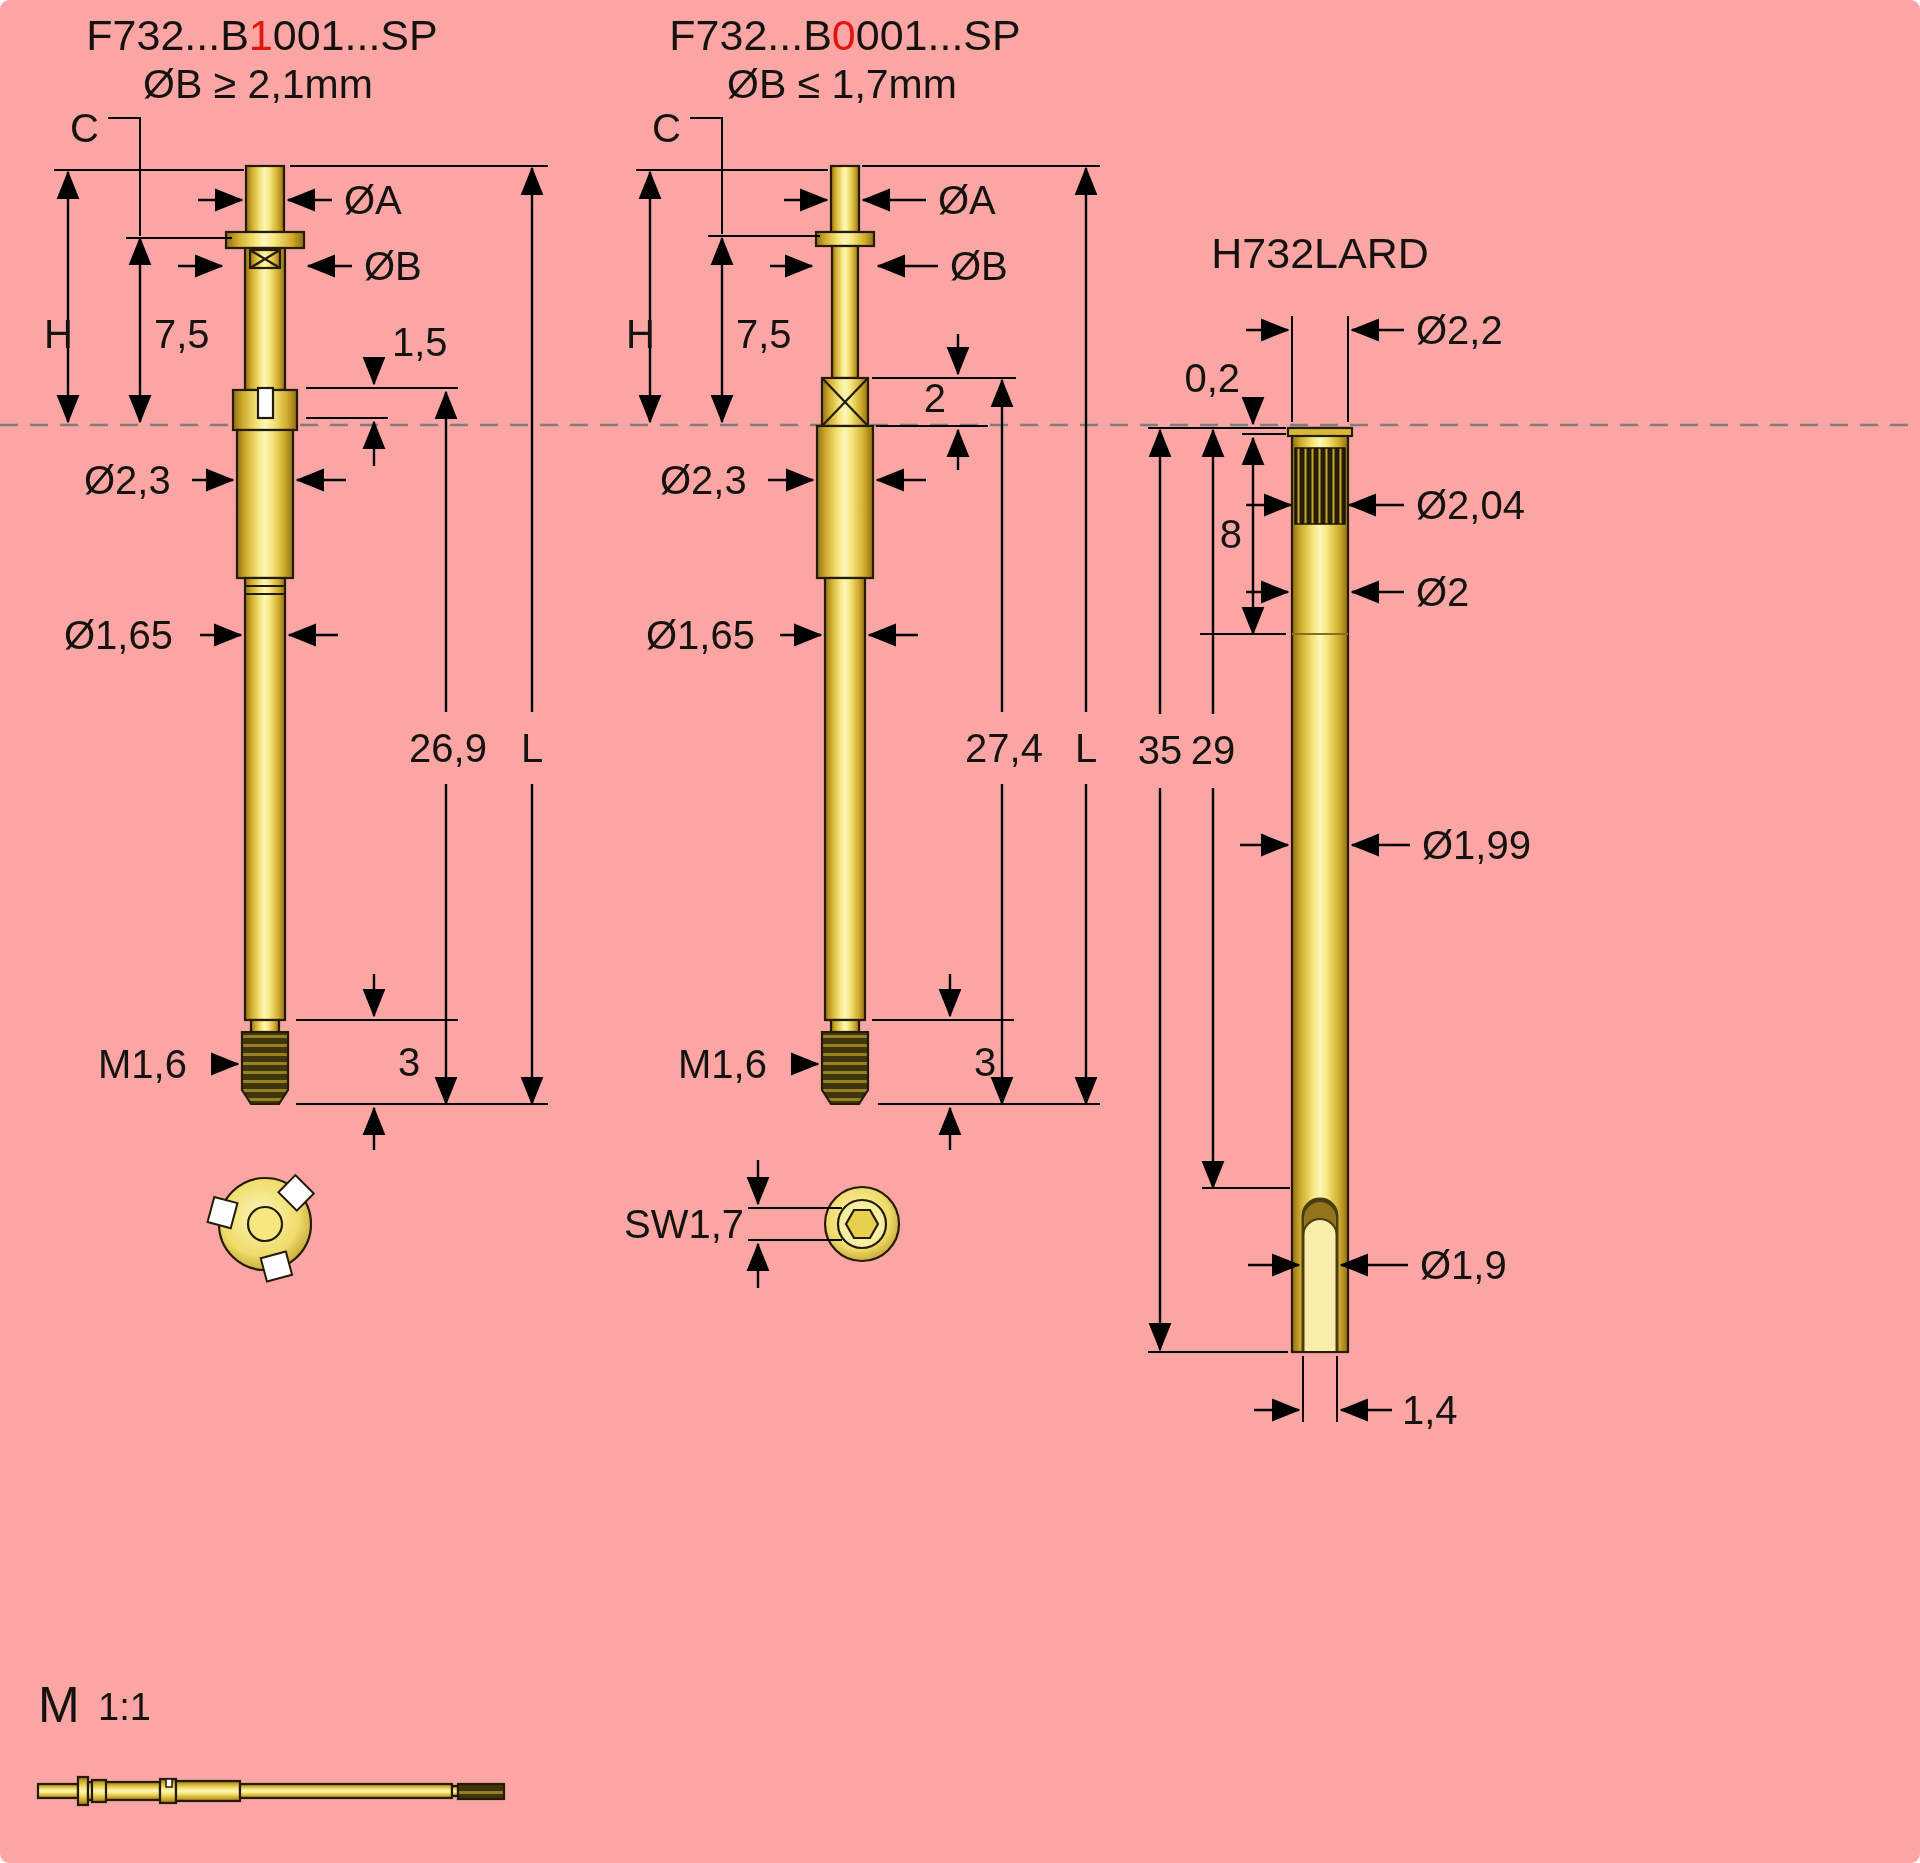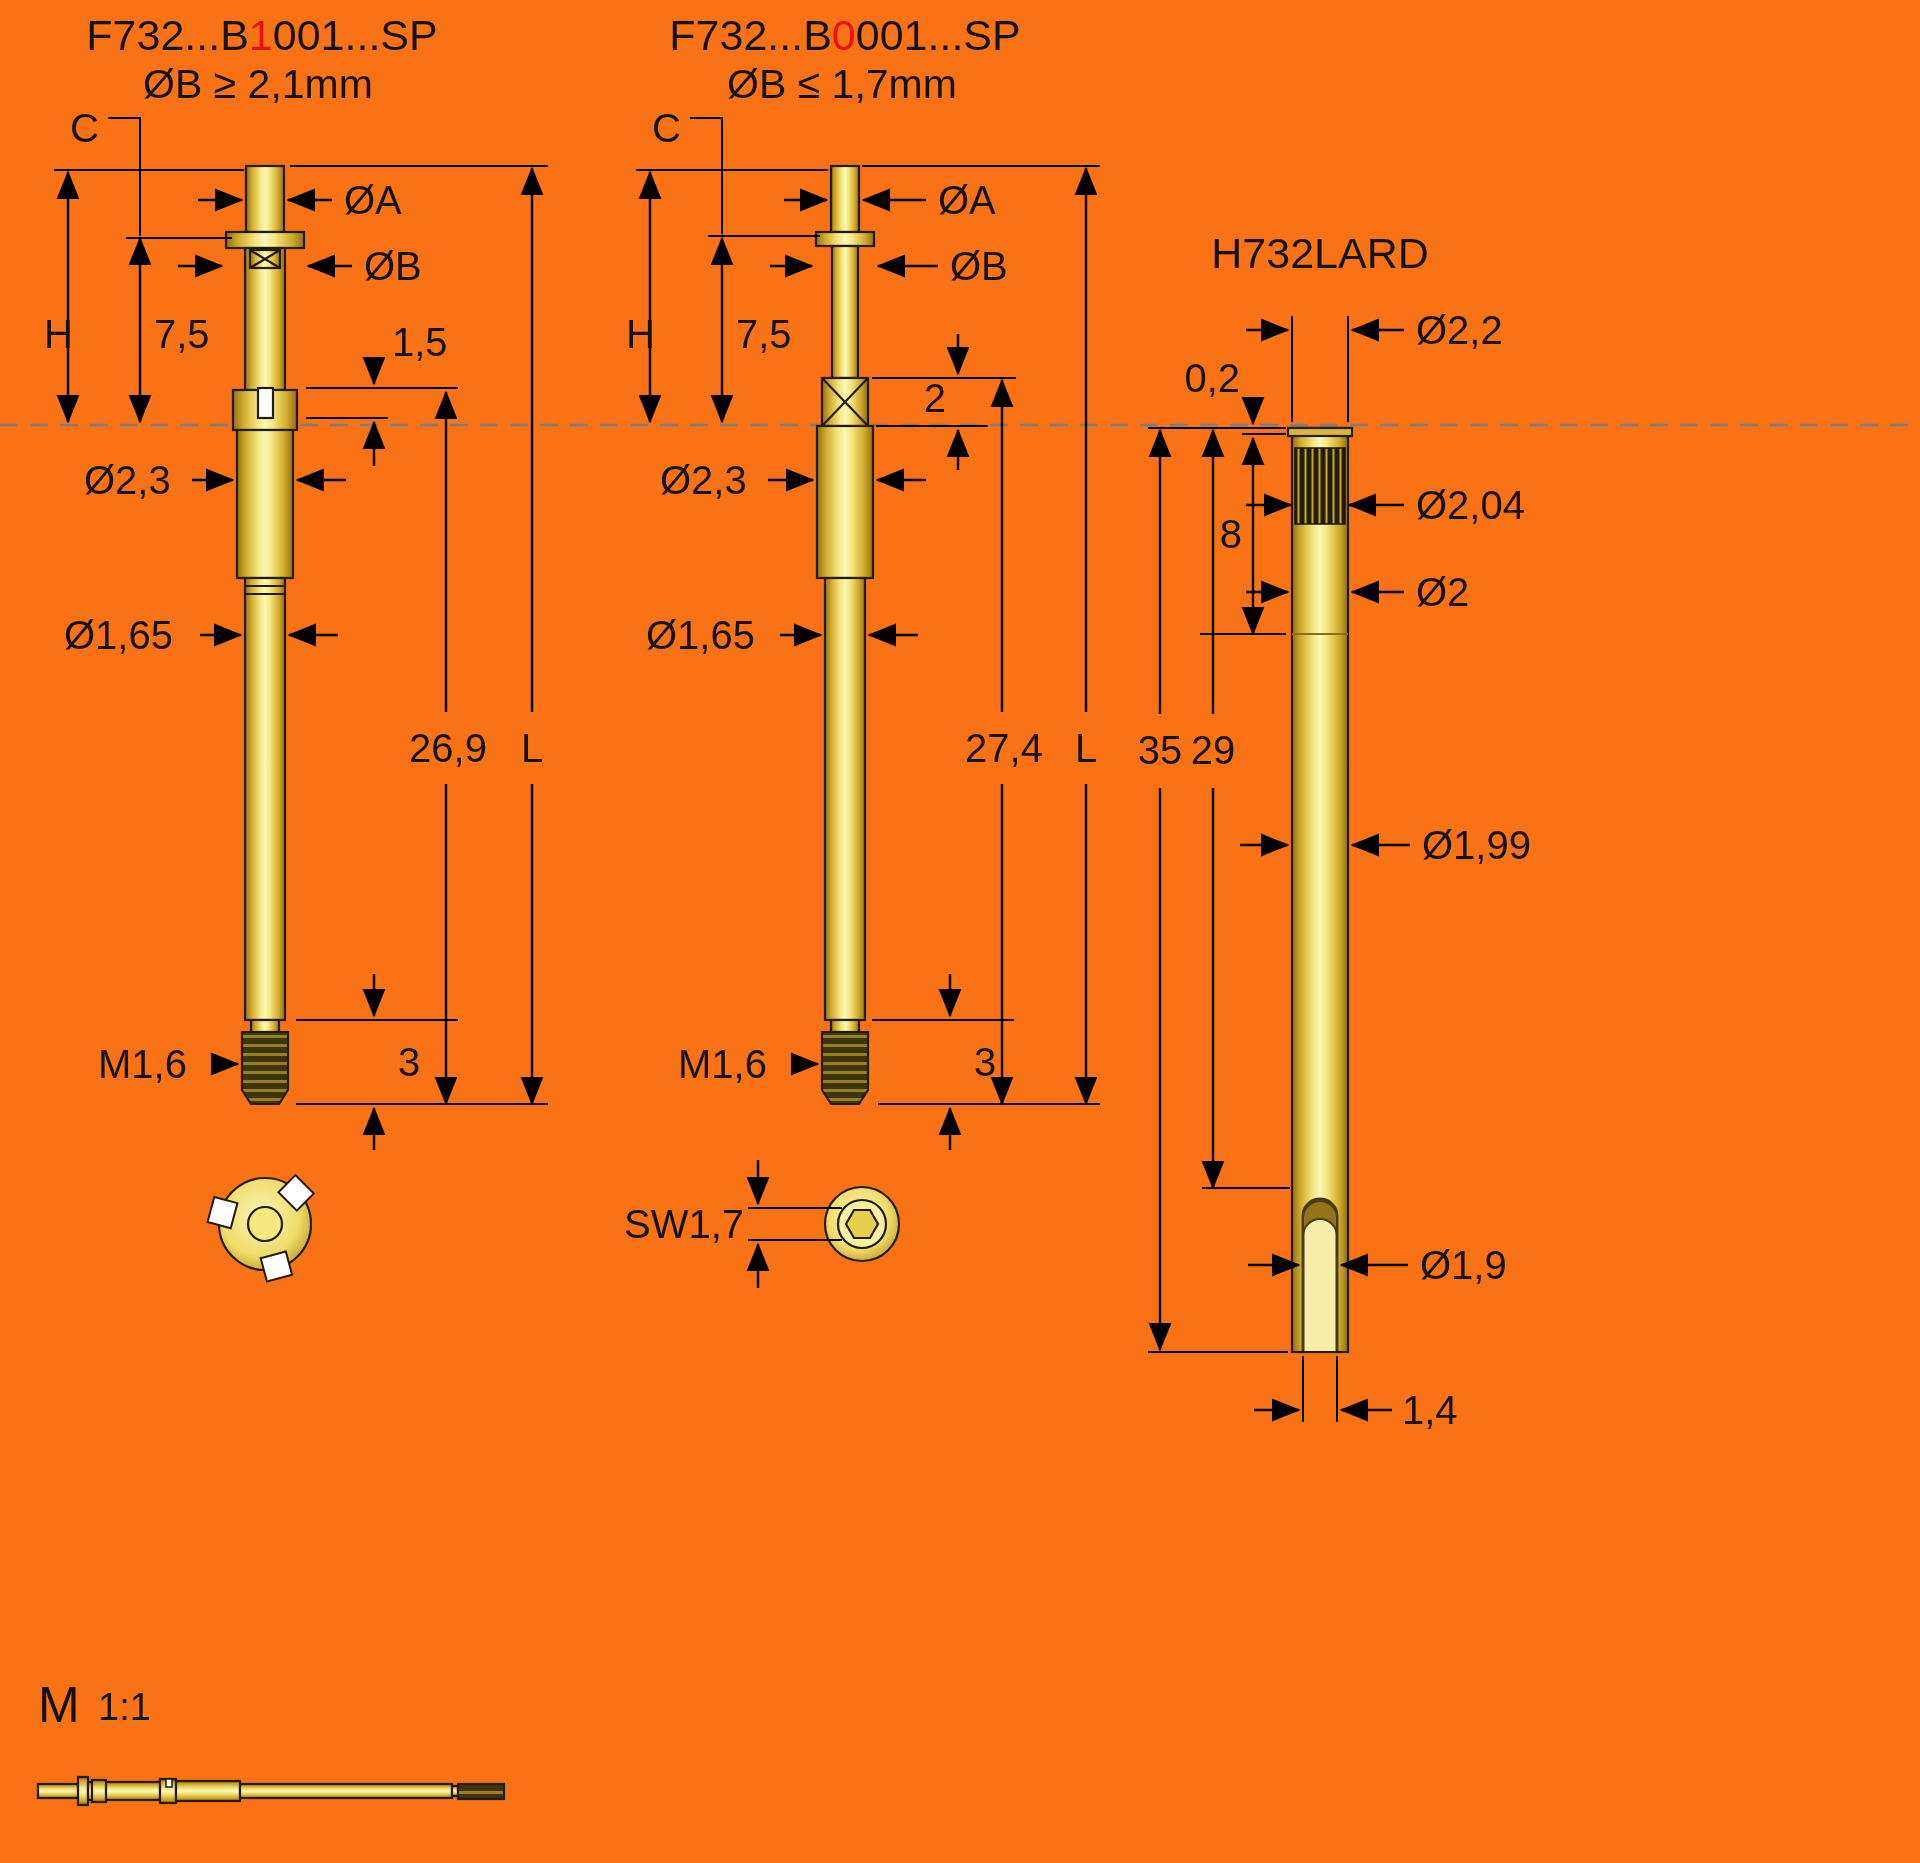--- a/index.html
+++ b/index.html
@@ -1,16 +1,16 @@
 <!DOCTYPE html>
 <html><head>
 <meta charset="utf-8">
 <style>
   html,body{margin:0;padding:0;background:#fff;}
-  .stage{position:relative;width:1920px;height:1863px;background:#f97316;overflow:hidden;}
+  .stage{position:relative;width:1920px;height:1863px;background:#fca5a5;overflow:hidden;border-radius:9px;}
   svg{display:block;}
   text{font-family:"Liberation Sans",sans-serif;fill:#151310;}
   .lbl{font-size:40px;}
   .title{font-size:43px;}
   .sub{font-size:41px;}
   .red{fill:#e3150f;}
   .big{font-size:50px;}
   .med{font-size:38px;}
   .dim{stroke:#000;stroke-width:2.4;fill:none;}
   .ext{stroke:#000;stroke-width:2;fill:none;}

